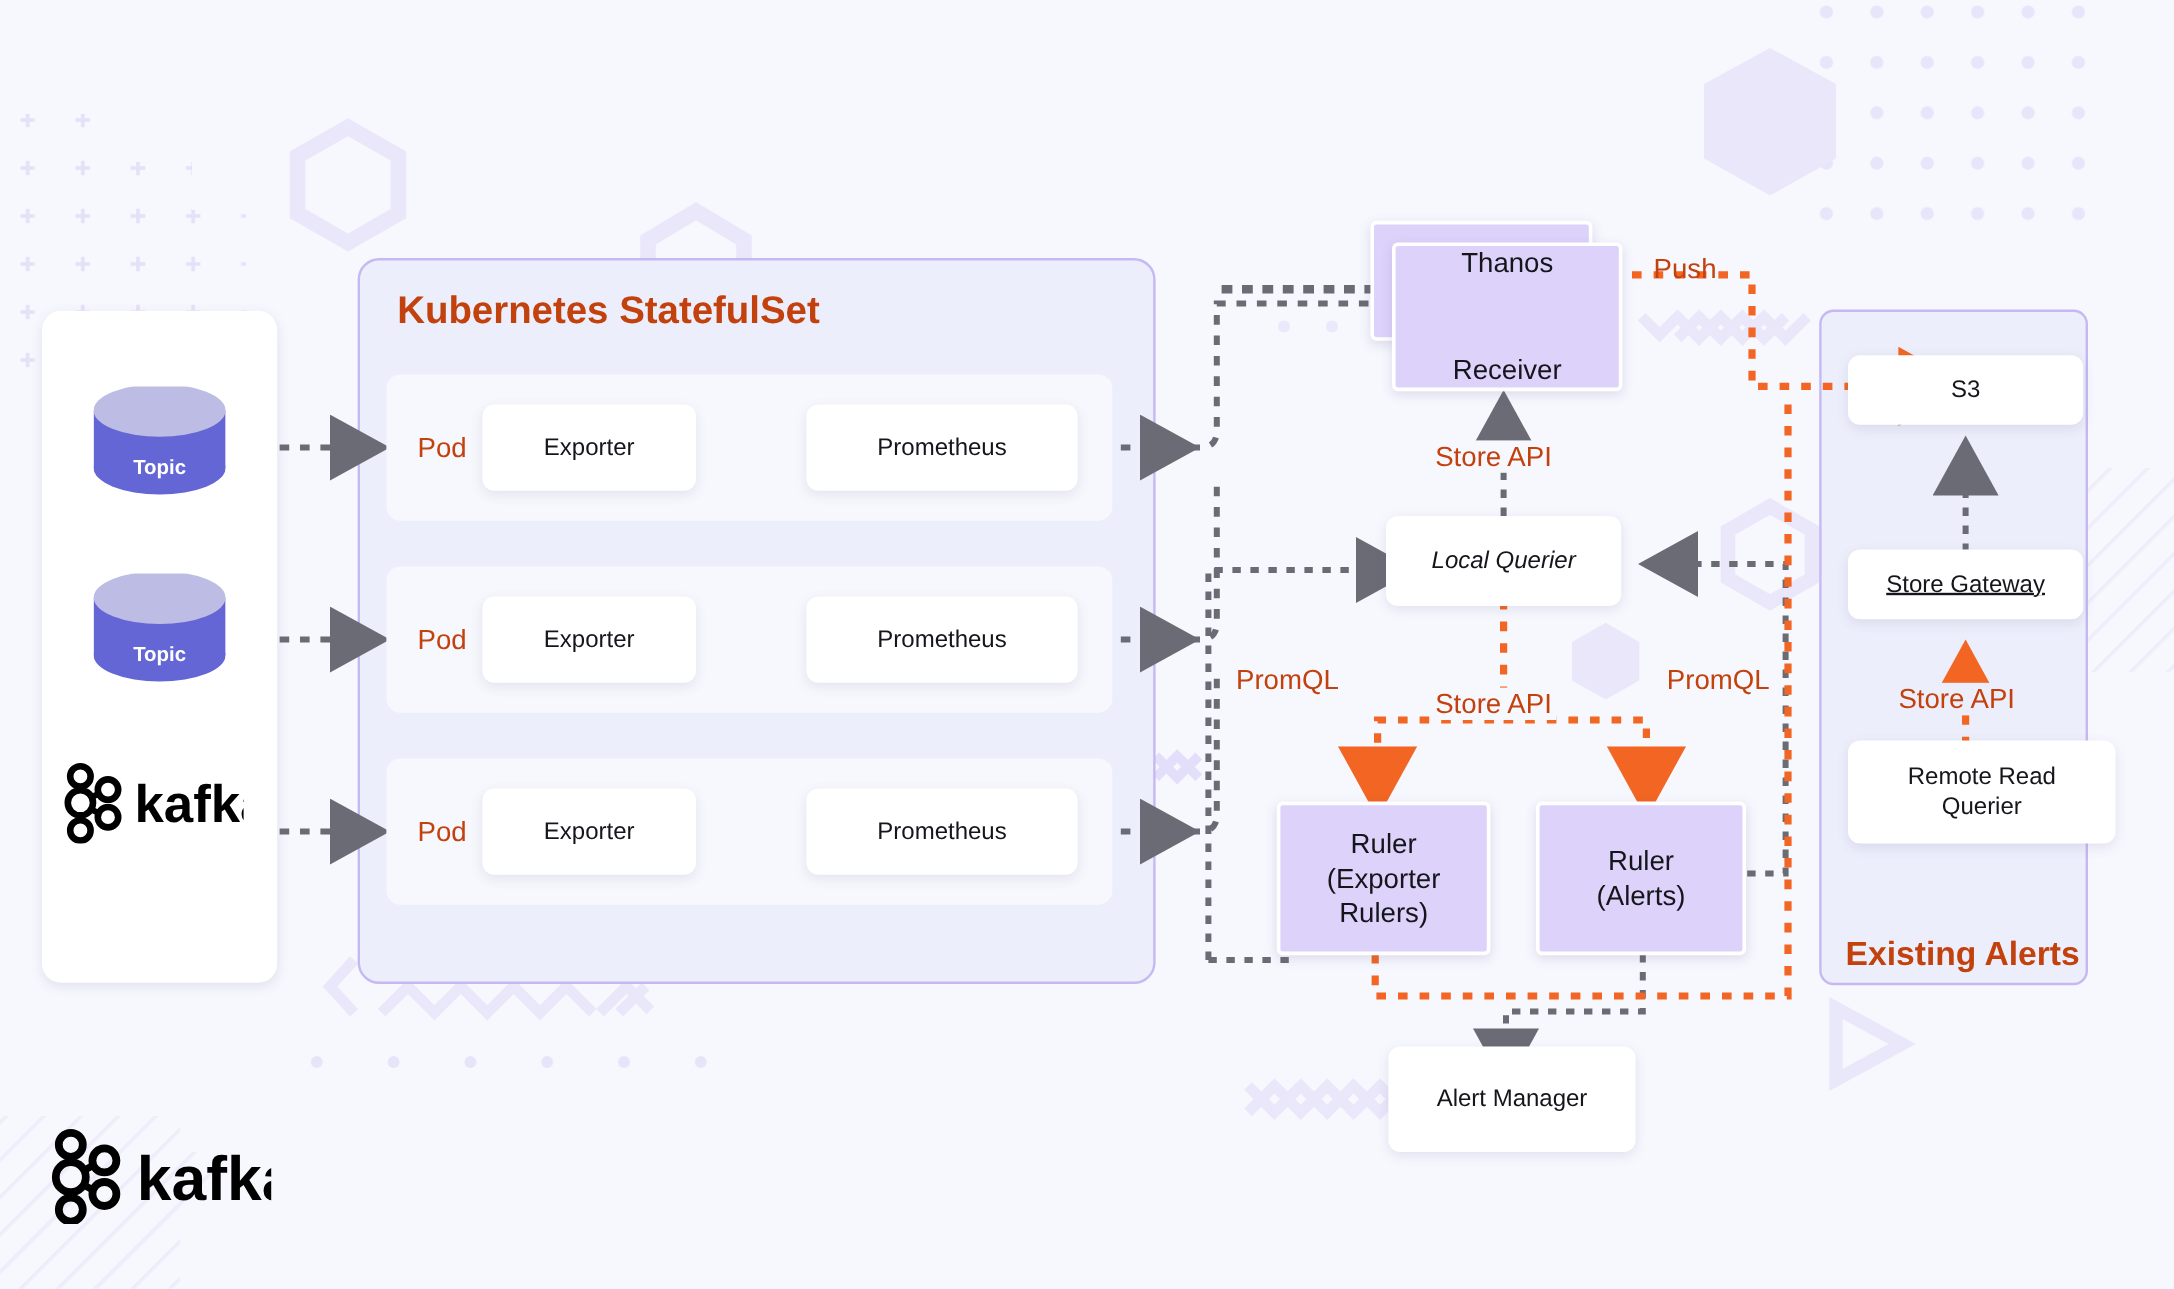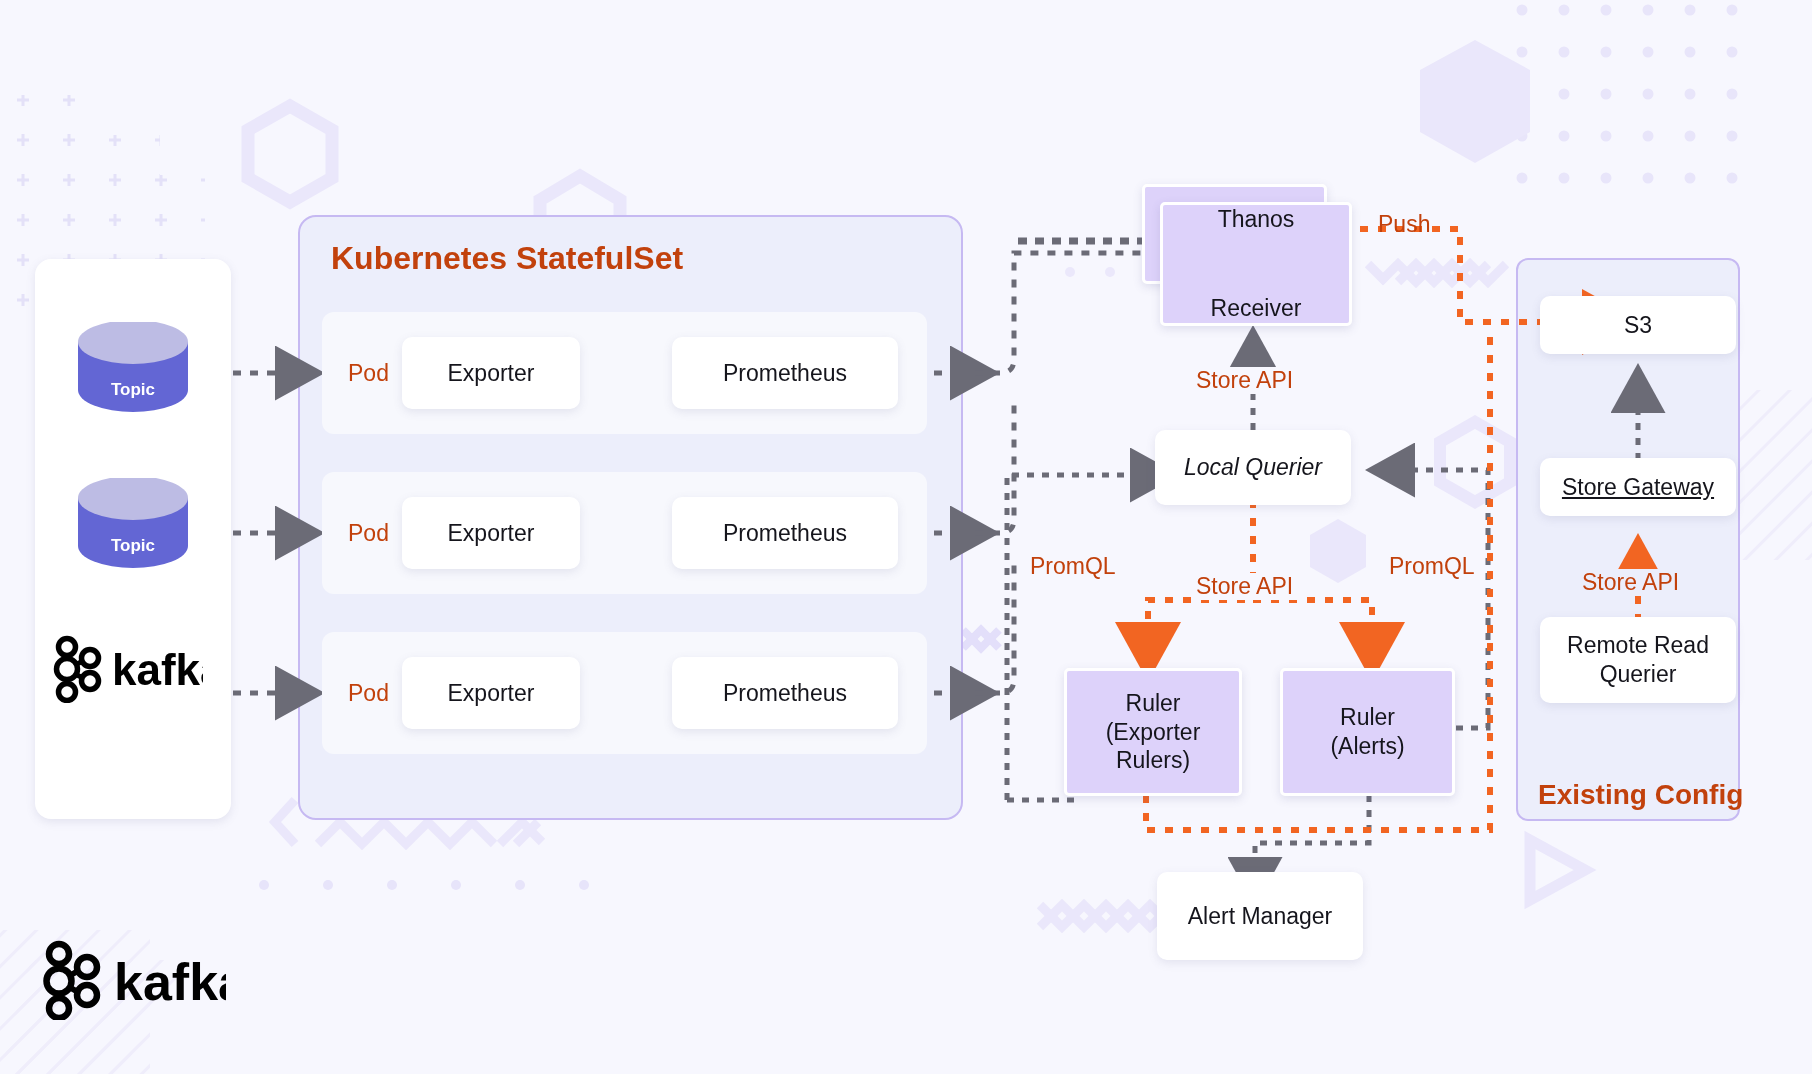--- a/index.html
+++ b/index.html
@@ -17,21 +17,21 @@
     box-sizing:border-box;
     display:flex;align-items:center;justify-content:center;
     text-align:center;
     line-height:1.25;
     color:#15151c;
   }
   .white-card{
     background:#ffffff;
     border-radius:10px;
     box-shadow:0 3px 10px rgba(90,90,140,.13);
-    font-size:23px;
+    font-size:20px;
   }
   .purple-card{
     background:#ddd2fa;
     border-radius:5px;
     box-shadow:0 3px 10px rgba(90,90,140,.16);
     font-size:23px;
     border:3px solid #ffffff;
   }
   .plain-label{
     position:absolute;
@@ -270,25 +270,25 @@
   </div>
   <div class="node purple-card" style="left:1280px;top:668px;width:175px;height:128px;flex-direction:column;">
     <span>Ruler</span>
     <span>(Alerts)</span>
   </div>
 
   <div class="node white-card" style="left:1157px;top:872px;width:206px;height:88px;">Alert Manager</div>
 
   <div class="node white-card" style="left:1540px;top:296px;width:196px;height:58px;">S3</div>
   <div class="node white-card" style="left:1540px;top:458px;width:196px;height:58px;text-decoration:underline;">Store Gateway</div>
-  <div class="node white-card" style="left:1540px;top:617px;width:196px;height:86px;flex-direction:column;">
+  <div class="node white-card" style="left:1540px;top:617px;width:223px;height:86px;flex-direction:column;">
     <span>Remote Read</span>
     <span>Querier</span>
   </div>
-  <div class="plain-label bold-title" style="left:1538px;top:779px;font-size:28px;font-weight:bold;">Existing Config</div>
+  <div class="plain-label bold-title" style="left:1538px;top:779px;font-size:28px;font-weight:bold;">Existing Alerts</div>
 
   <div class="plain-label" style="left:1378px;top:211px;">Push</div>
   <div class="plain-label" style="left:1192px;top:367px;background:#f7f7fe;padding:0 4px;">Store API</div>
   <div class="plain-label" style="left:1192px;top:573px;background:#f7f7fe;padding:0 4px;">Store API</div>
   <div class="plain-label" style="left:1026px;top:553px;background:#f7f7fe;padding:0 4px;">PromQL</div>
   <div class="plain-label" style="left:1385px;top:553px;background:#f7f7fe;padding:0 4px;">PromQL</div>
   <div class="plain-label" style="left:1578px;top:569px;background:#eceefb;padding:0 4px;">Store API</div>
 
   <svg class="deco" style="left:36px;top:940px;width:190px;height:80px;" viewBox="0 0 190 80">
     <g fill="none" stroke="#000000" stroke-width="6.5">

